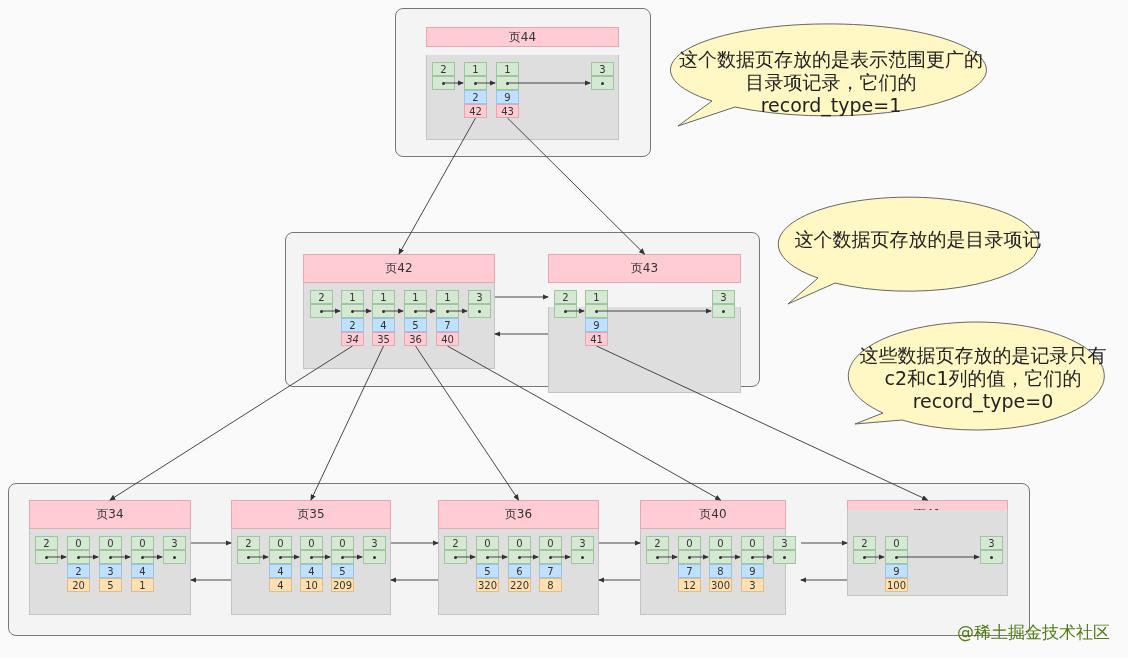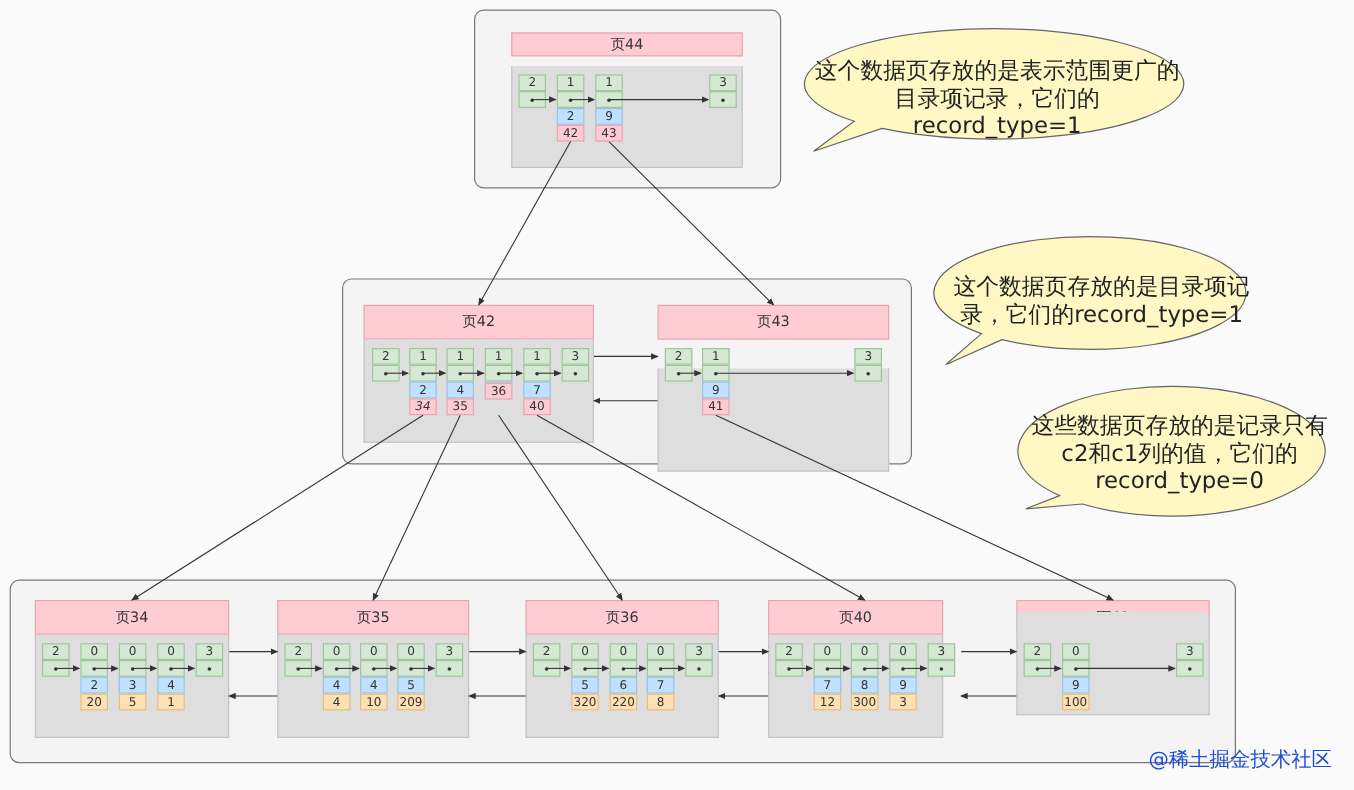--- a/index.html
+++ b/index.html
@@ -12,21 +12,21 @@
   .page .bdy { position:absolute; left:0; right:0; bottom:0; background:#dedede; border:1px solid #c4c4c4; border-top:none; box-sizing:border-box; }
   .cell { position:absolute; width:23px; height:14px; box-sizing:border-box; font-size:10px; color:#333;
           display:flex; align-items:center; justify-content:center; }
   .g { background:#d5e8d4; border:1px solid #9fc59c; }
   .b { background:#bfe0ff; border:1px solid #9cc3e6; }
   .p { background:#ffccd4; border:1px solid #e5a7b2; }
   .o { background:#ffe0b2; border:1px solid #e0bd88; }
   .dot { width:3px; height:3px; border-radius:50%; background:#333; }
   svg#lines { position:absolute; left:0; top:0; }
   .bubble-text { position:absolute; text-align:center; color:#222; font-size:19px; line-height:23px; }
-  .wm { position:absolute; right:18px; bottom:14px; font-size:17px; color:#1d4ed8; }
+  .wm { position:absolute; right:18px; bottom:14px; font-size:17px; color:#4d7c0f; }
 </style>
 </head>
 <body>
 
 <svg id="lines" width="1128" height="658">
   <defs>
     <marker id="ah" markerWidth="7" markerHeight="6" refX="6" refY="3" orient="auto">
       <path d="M0,0 L7,3 L0,6 z" fill="#333"></path>
     </marker>
   </defs>
@@ -84,21 +84,21 @@
     <div class="cell g" style="left: 372px; top: 304px;">
       <div class="dot"></div>
     </div>
     <div class="cell b" style="left: 372px; top: 318px;">4</div>
     <div class="cell p" style="left: 372px; top: 332px;">35</div>
     <div class="cell g" style="left: 404px; top: 290px;">1</div>
     <div class="cell g" style="left: 404px; top: 304px;">
       <div class="dot"></div>
     </div>
     <div class="cell b" style="left: 404px; top: 318px;">5</div>
-    <div class="cell p" style="left: 404px; top: 319px;">36</div>
+    <div class="cell p" style="left: 404px; top: 332px;">36</div>
     <div class="cell g" style="left: 436px; top: 290px;">1</div>
     <div class="cell g" style="left: 436px; top: 304px;">
       <div class="dot"></div>
     </div>
     <div class="cell b" style="left: 436px; top: 318px;">7</div>
     <div class="cell p" style="left: 436px; top: 332px;">40</div>
     <div class="cell g" style="left: 468px; top: 290px;">3</div>
     <div class="cell g" style="left: 468px; top: 304px;">
       <div class="dot"></div>
     </div>
@@ -306,21 +306,20 @@
     <line x1="801" y1="543" x2="847" y2="543" stroke="#333" stroke-width="0.9" marker-end="url(#ah)"></line>
     <line x1="847" y1="580" x2="801" y2="580" stroke="#333" stroke-width="0.9" marker-end="url(#ah)"></line>
   </svg>
 
 <div class="bubble-text" style="left:676px;top:48px;width:310px;">
   <div>这个数据页存放的是表示范围更广的</div>
   <div>目录项记录，它们的record_type=1</div>
 </div>
 <div class="bubble-text" style="left:788px;top:228px;width:260px;">
   <div>这个数据页存放的是目录项记</div>
-  <div>录，它们的record_type=1</div>
 </div>
 <div class="bubble-text" style="left:853px;top:344px;width:260px;">
   <div>这些数据页存放的是记录只有</div>
   <div>c2和c1列的值，它们的</div>
   <div>record_type=0</div>
 </div>
 
 <div class="wm">@稀土掘金技术社区</div>
 
 </body></html>

